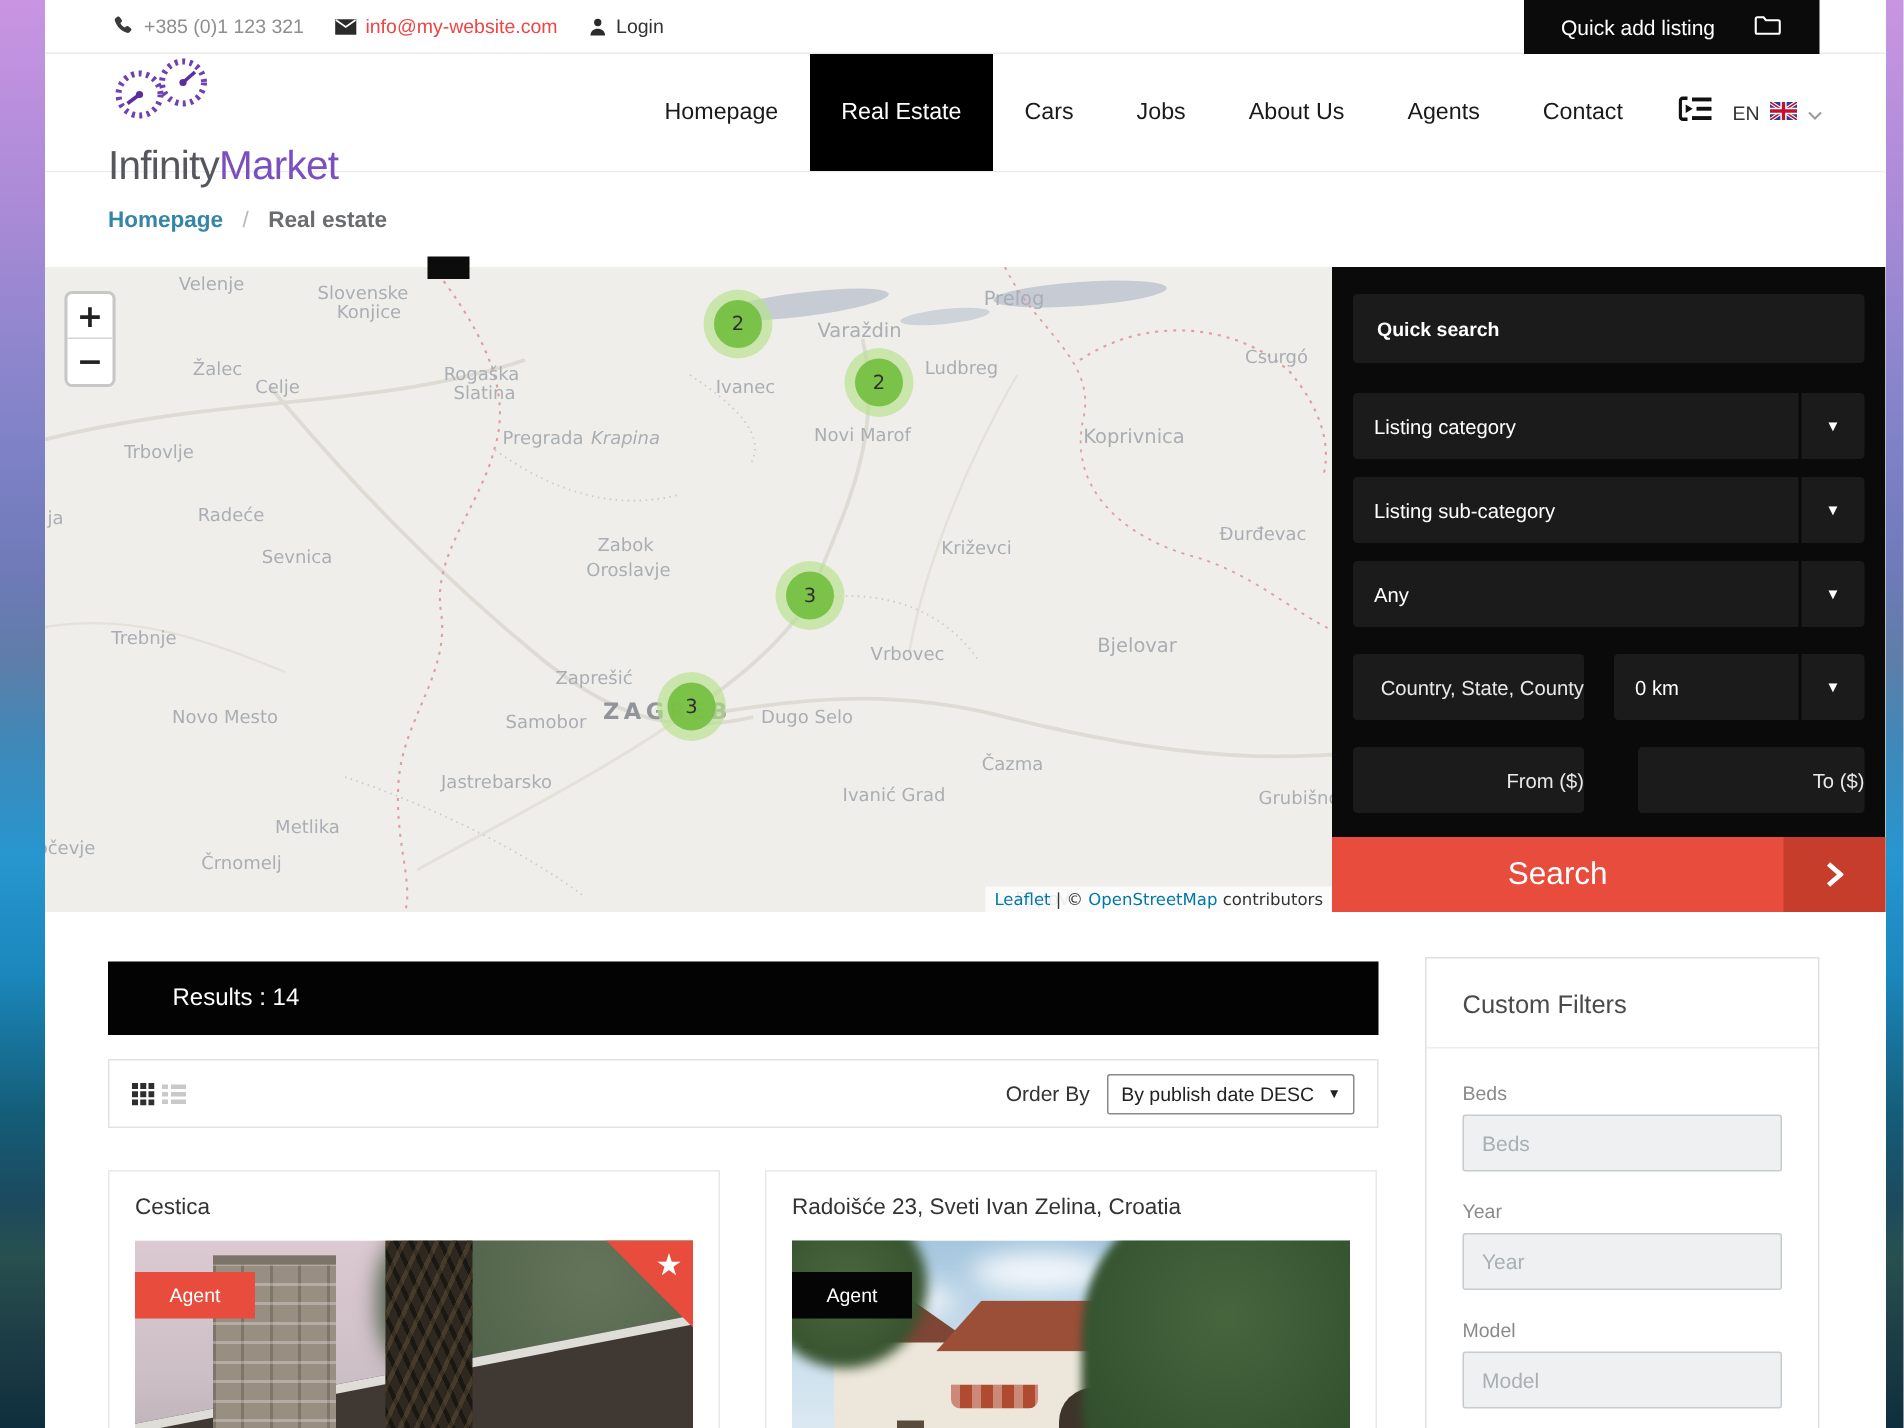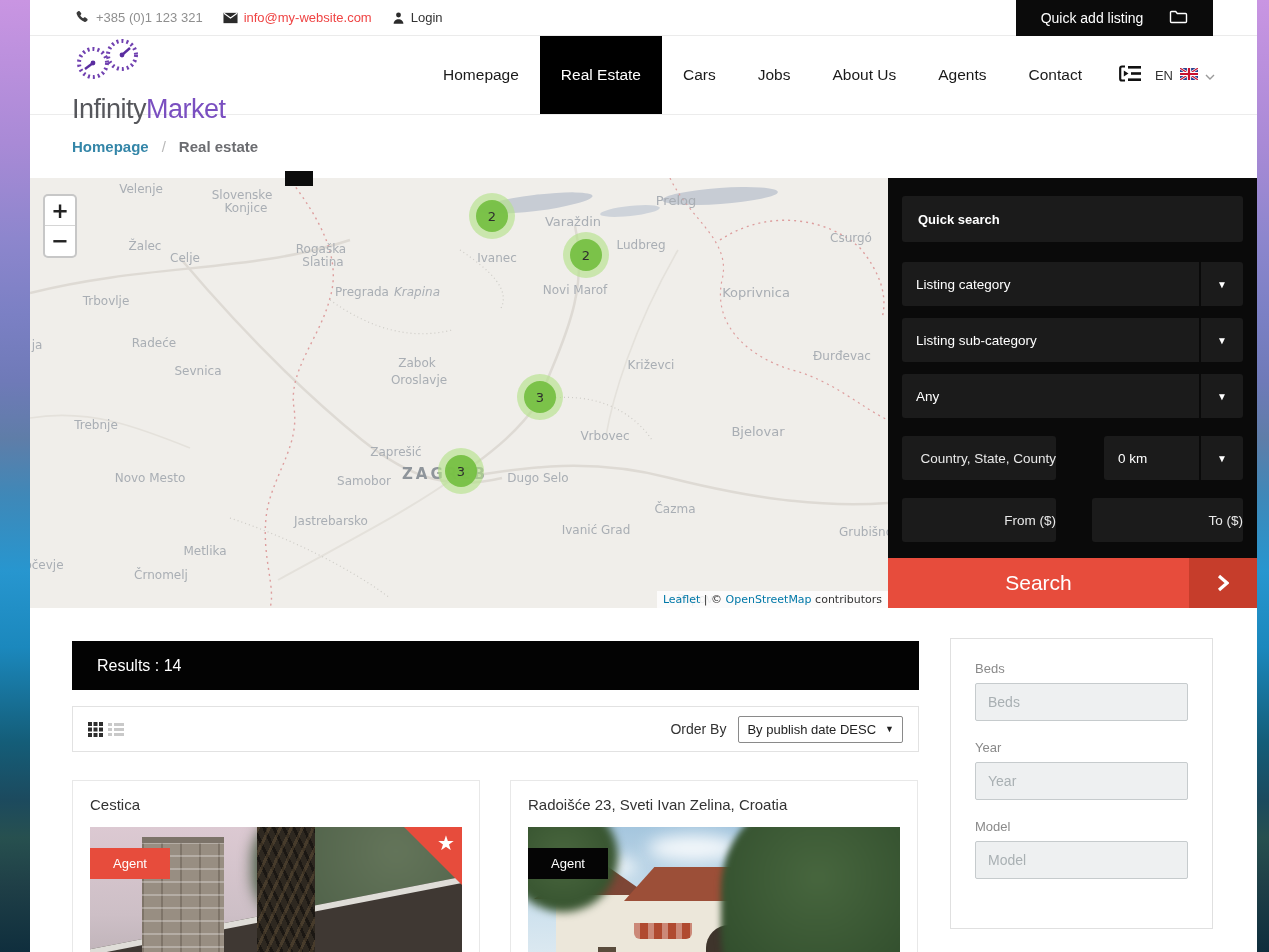--- a/index.html
+++ b/index.html
@@ -55,28 +55,28 @@
   .qs-box { background:#1b1b1b; border-radius:3px; color:#fff; }
   .qs-title { margin-top:18px; height:46px; display:flex; align-items:center; padding-left:16px; font-size:13px; font-weight:bold; }
   .qs-select { height:44px; display:flex; align-items:stretch; cursor:pointer; }
   .qs-select .qs-label { flex:1; display:flex; align-items:center; padding-left:14px; font-size:13.5px; }
   .qs-select .qs-caret { width:44px; border-left:2px solid #0a0a0a; display:flex; align-items:center; justify-content:center; font-size:10px; color:#fff; }
   .mt20 { margin-top:20px; } .mt12 { margin-top:12px; } .mt18 { margin-top:18px; }
   .qs-row { display:flex; justify-content:space-between; }
   .qs-input { height:44px; border:none; outline:none; background:#1b1b1b; border-radius:3px; color:#e9e9e9; font-size:13.5px; padding-left:14px; font-family:"Liberation Sans",sans-serif;text-align:right; }
   .qs-input::placeholder { color:#e9e9e9; opacity:1; }
   .w154 { width:154px; } .w151 { width:151px; }
-  .qs-km { width:139px; height:44px; }
+  .qs-km { width:167px; height:44px; }
   .search-btn { position:absolute; left:0; right:0; bottom:0; height:50px; background:#e74c3c; display:flex; align-items:stretch; cursor:pointer; }
   .search-btn .search-label { flex:1; display:flex; align-items:center; justify-content:center; color:#fff; font-size:21px; }
   .search-btn .search-arrow { width:68px; background:#c63d2b; display:flex; align-items:center; justify-content:center; }
 
   
   .results { position:relative; padding-top:33px; background:#fff; height:344px; }
-  .results-bar { margin-left:42px; width:847px; height:49px; background:#030303; color:#fff; font-size:16px; display:flex; align-items:center; padding-left:25px; }
+  .results-bar { margin-left:42px; width:847px; height:49px; background:#030303; color:#fff; font-size:16px; display:flex; align-items:center; padding-left:43px; }
   .toolbar { margin-left:42px; width:847px; height:46px; margin-top:16px; border:1px solid #e2e2e2; background:#fff; display:flex; align-items:center; padding:0 15px; }
   .view-toggles { display:flex; align-items:center; gap:5px; }
   .view-toggle { cursor:pointer; display:flex; }
   .order-area { margin-left:auto; display:flex; align-items:center; gap:12px; }
   .order-label { font-size:14px; color:#333; }
   .order-select { border:1px solid #8a8a8a; border-radius:2px; height:27px; display:flex; align-items:center; gap:9px; padding:0 8px; font-size:13px; color:#222; cursor:pointer; background:#fff; }
   .order-select .sel-arrow { font-size:9px; color:#222; }
 
   
   .cards { margin-left:42px; margin-top:28px; display:flex; gap:30px; }
@@ -416,20 +416,21 @@
           <div class="p2-win" style="left:70px;"></div>
           <div class="p2-win" style="left:250px;"></div>
           <div class="p2-tree-left"></div>
           <div class="p2-tree-right"></div>
           <div class="badge badge-black">Agent</div>
         </div>
       </div>
     </div>
 
     <div class="filters">
+      <div class="filters-title">Custom Filters</div>
       <div class="filters-body">
         <div class="f-label">Beds</div>
         <input class="f-input" placeholder="Beds" style="">
         <div class="f-label">Year</div>
         <input class="f-input" placeholder="Year" style="">
         <div class="f-label">Model</div>
         <input class="f-input" placeholder="Model" style="">
         
         
       </div>

